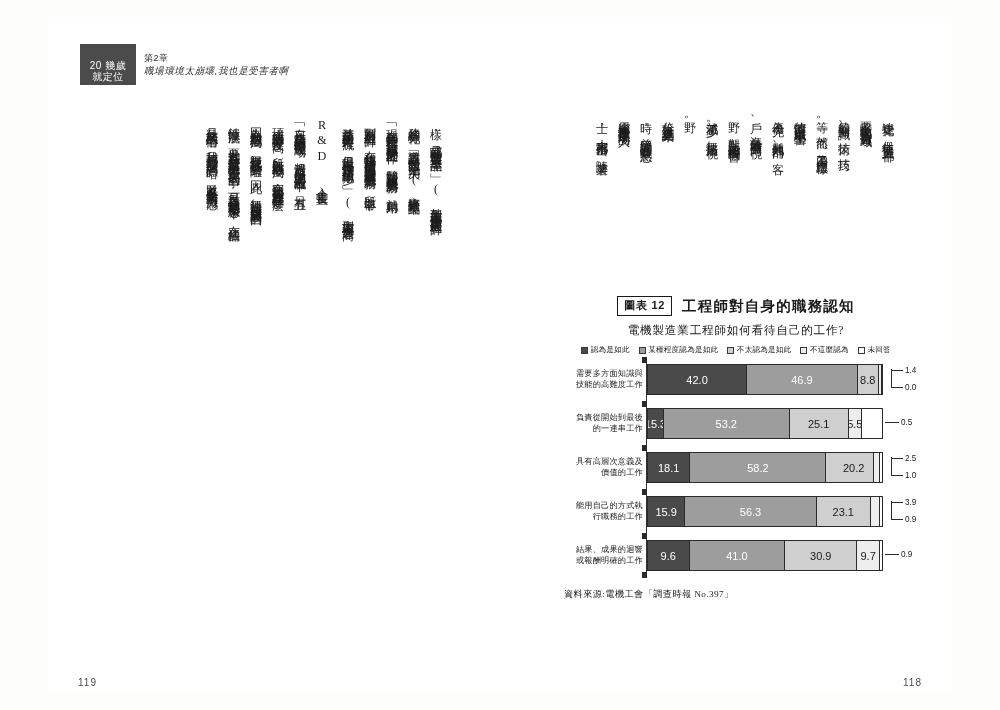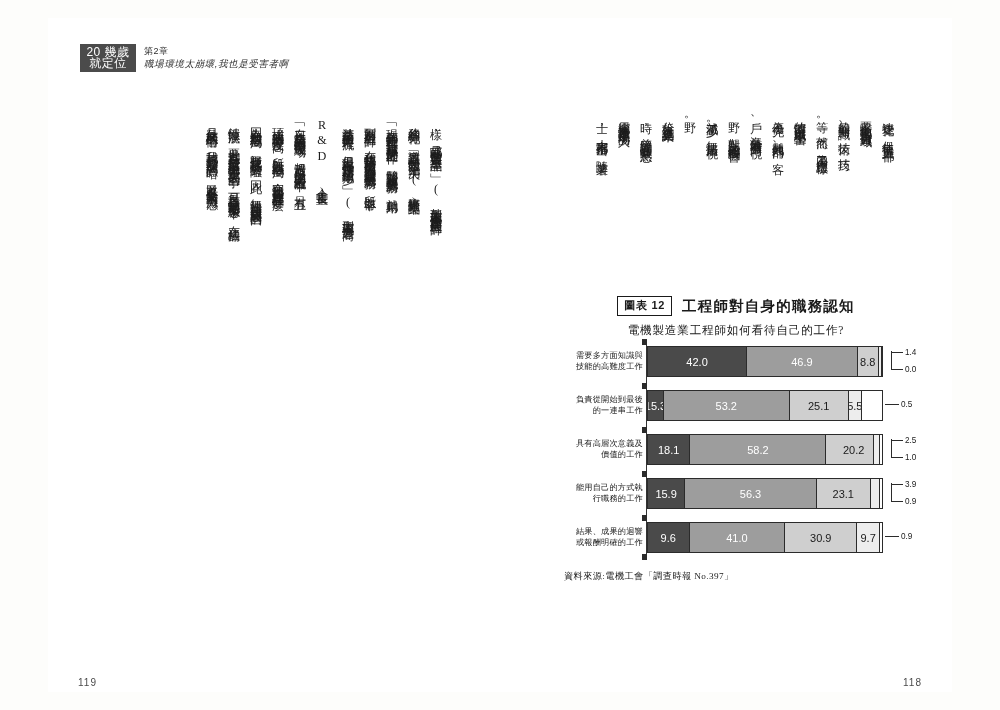--- a/index.html
+++ b/index.html
@@ -40,23 +40,23 @@
   #header {
     position: absolute;
     left: 80px; top: 44px;
     display: flex;
     align-items: stretch;
     gap: 8px;
   }
   #header-badge {
     background: #4b4b4b;
     color: #ffffff;
-    font-size: 12px;
+    font-size: 10px;
     line-height: 11px;
-    padding: 3px 5px 3px 5px;
+    padding: 16px 5px 3px 5px;
     letter-spacing: 0.5px;
     font-family: "Liberation Sans", sans-serif;
     text-align: center;
     width: 46px;
   }
   #header-badge div { white-space: nowrap; }
   #header-text {
     display: flex;
     flex-direction: column;
     justify-content: center;
@@ -309,20 +309,42 @@
   <div class="vcol" id="rp-c13">電機製造業作業現場的人</div>
   <div class="vcol" id="rp-c14">士,大家都指出,隨著業</div>
 
   <div id="chart">
     <div id="chart-title-row">
       <div id="chart-figno">圖表 12</div>
       <div id="chart-title">工程師對自身的職務認知</div>
     </div>
     <div id="chart-subtitle">電機製造業工程師如何看待自己的工作?</div>
 
+    <div id="legend">
+      <div class="legend-item">
+        <span class="legend-swatch" style="background:#4a4a4a"></span>
+        <span>認為是如此</span>
+      </div>
+      <div class="legend-item">
+        <span class="legend-swatch" style="background:#9d9d9d"></span>
+        <span>某種程度認為是如此</span>
+      </div>
+      <div class="legend-item">
+        <span class="legend-swatch" style="background:#cfcfcf"></span>
+        <span>不太認為是如此</span>
+      </div>
+      <div class="legend-item">
+        <span class="legend-swatch" style="background:#ededed"></span>
+        <span>不這麼認為</span>
+      </div>
+      <div class="legend-item">
+        <span class="legend-swatch" style="background:#ffffff"></span>
+        <span>未回答</span>
+      </div>
+    </div>
 
     <div id="plot">
         <div class="bar-row">
           <div class="tickmark" style="top: -6px; height: 6px; left: -5px; width: 5px; background: rgb(43, 43, 43); position: absolute;"></div>
           <div class="row-label">
             <div>需要多方面知識與</div>
             <div>技能的高難度工作</div>
           </div>
           <div class="bar-track">
             <div class="seg s0" style="width: 99.12px;">42.0</div>

